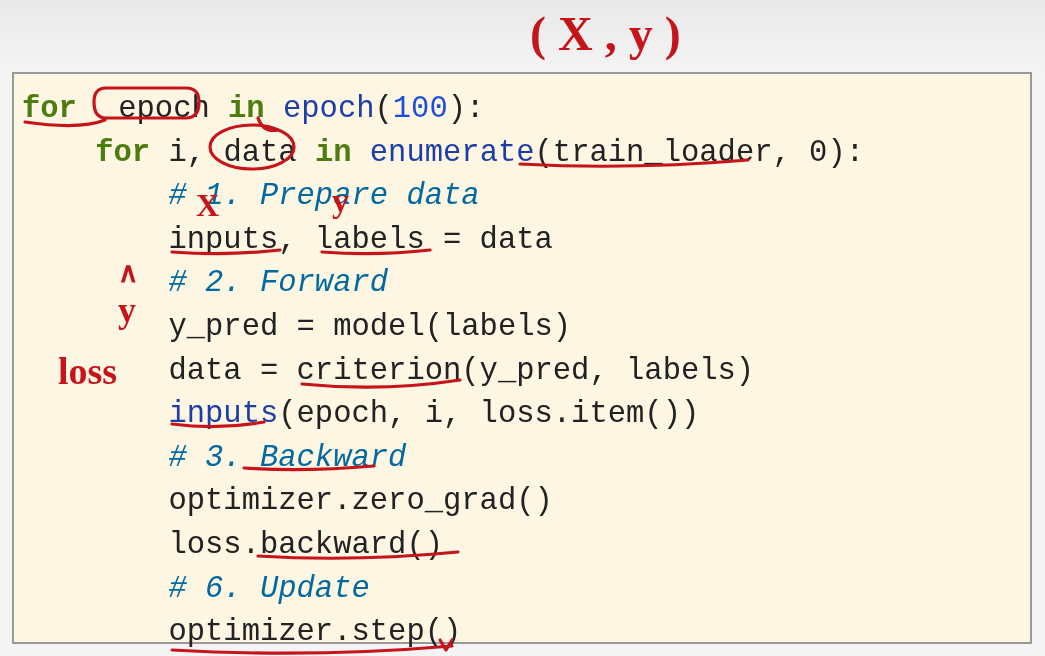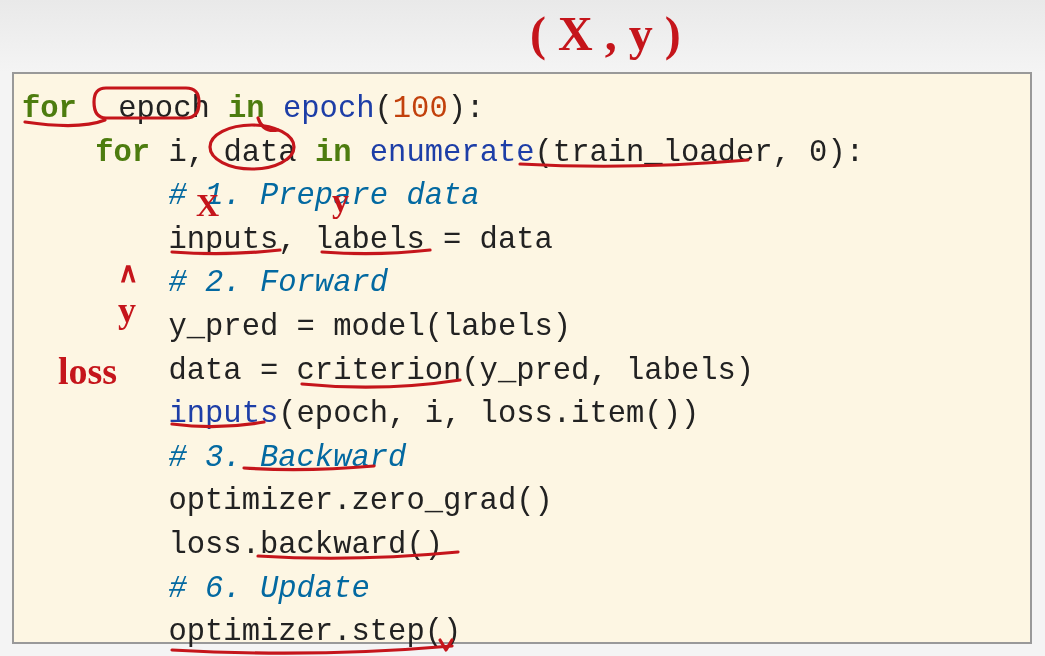--- a/index.html
+++ b/index.html
@@ -29,21 +29,21 @@
   pre.code {
     margin: 0;
     font-family: "Courier New", Consolas, monospace;
     font-size: 30.5px;
     line-height: 1.43;
     white-space: pre;
     color: #222;
   }
   .kw   { color: #4d7c0f; font-weight: bold; }   
   .fn   { color: #1d3ea7; }                       
-  .num  { color: #c2410c; }
+  .num  { color: #1d4ed8; }
   .cmt  { color: #0369a1; font-style: italic; }
   .id   { color: #222; margin-left: 23px; }
 
   
   svg.overlay {
     position: absolute;
     left: 0; top: 0;
     width: 1045px; height: 656px;
     pointer-events: none;
   }

